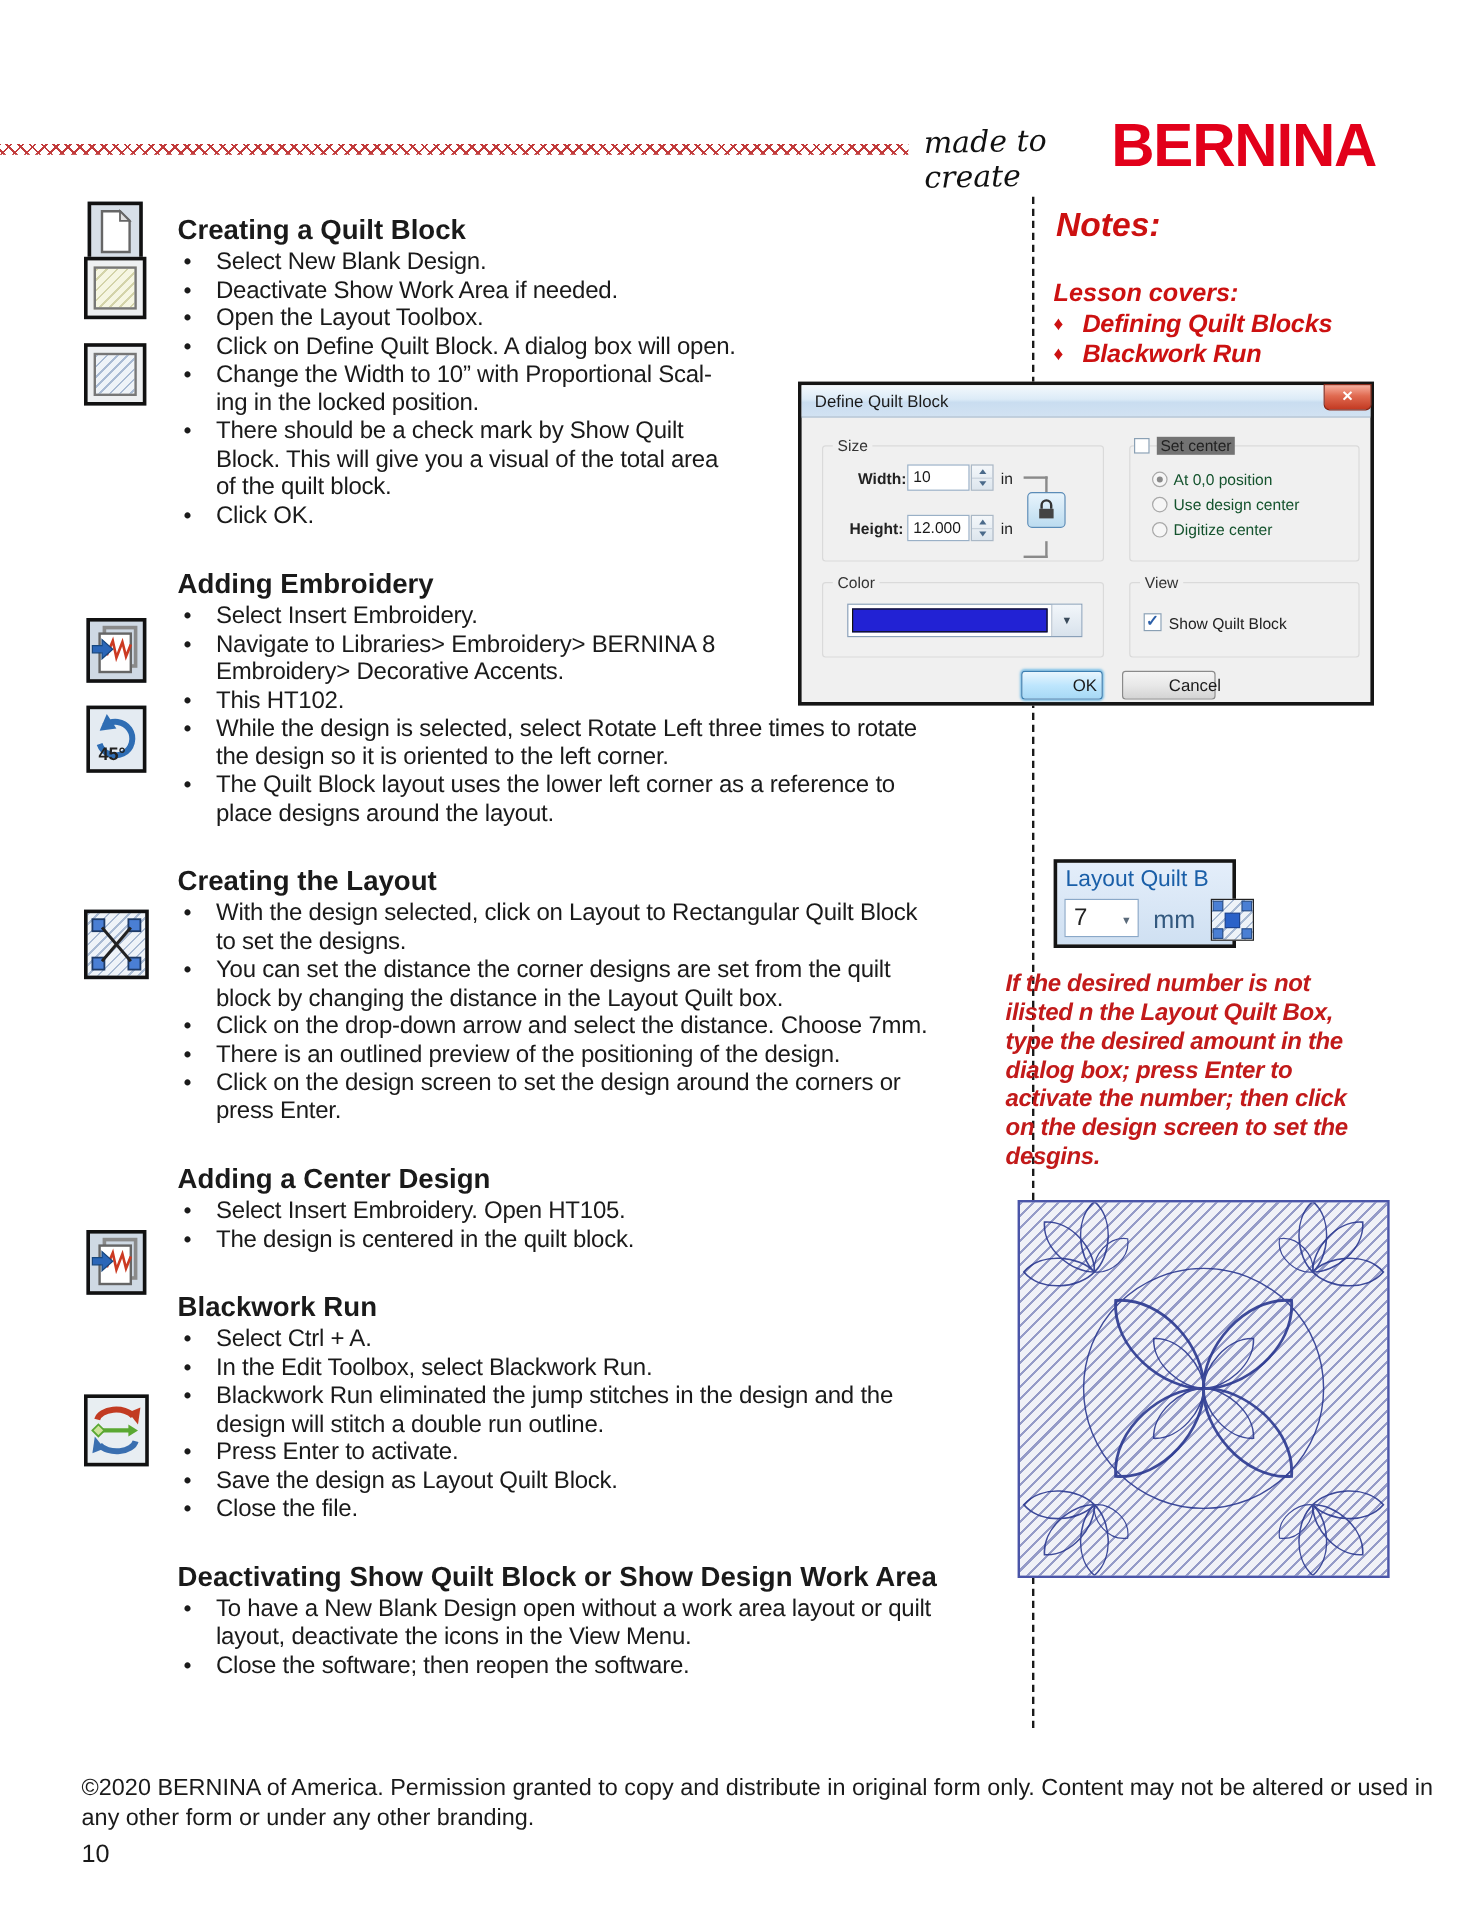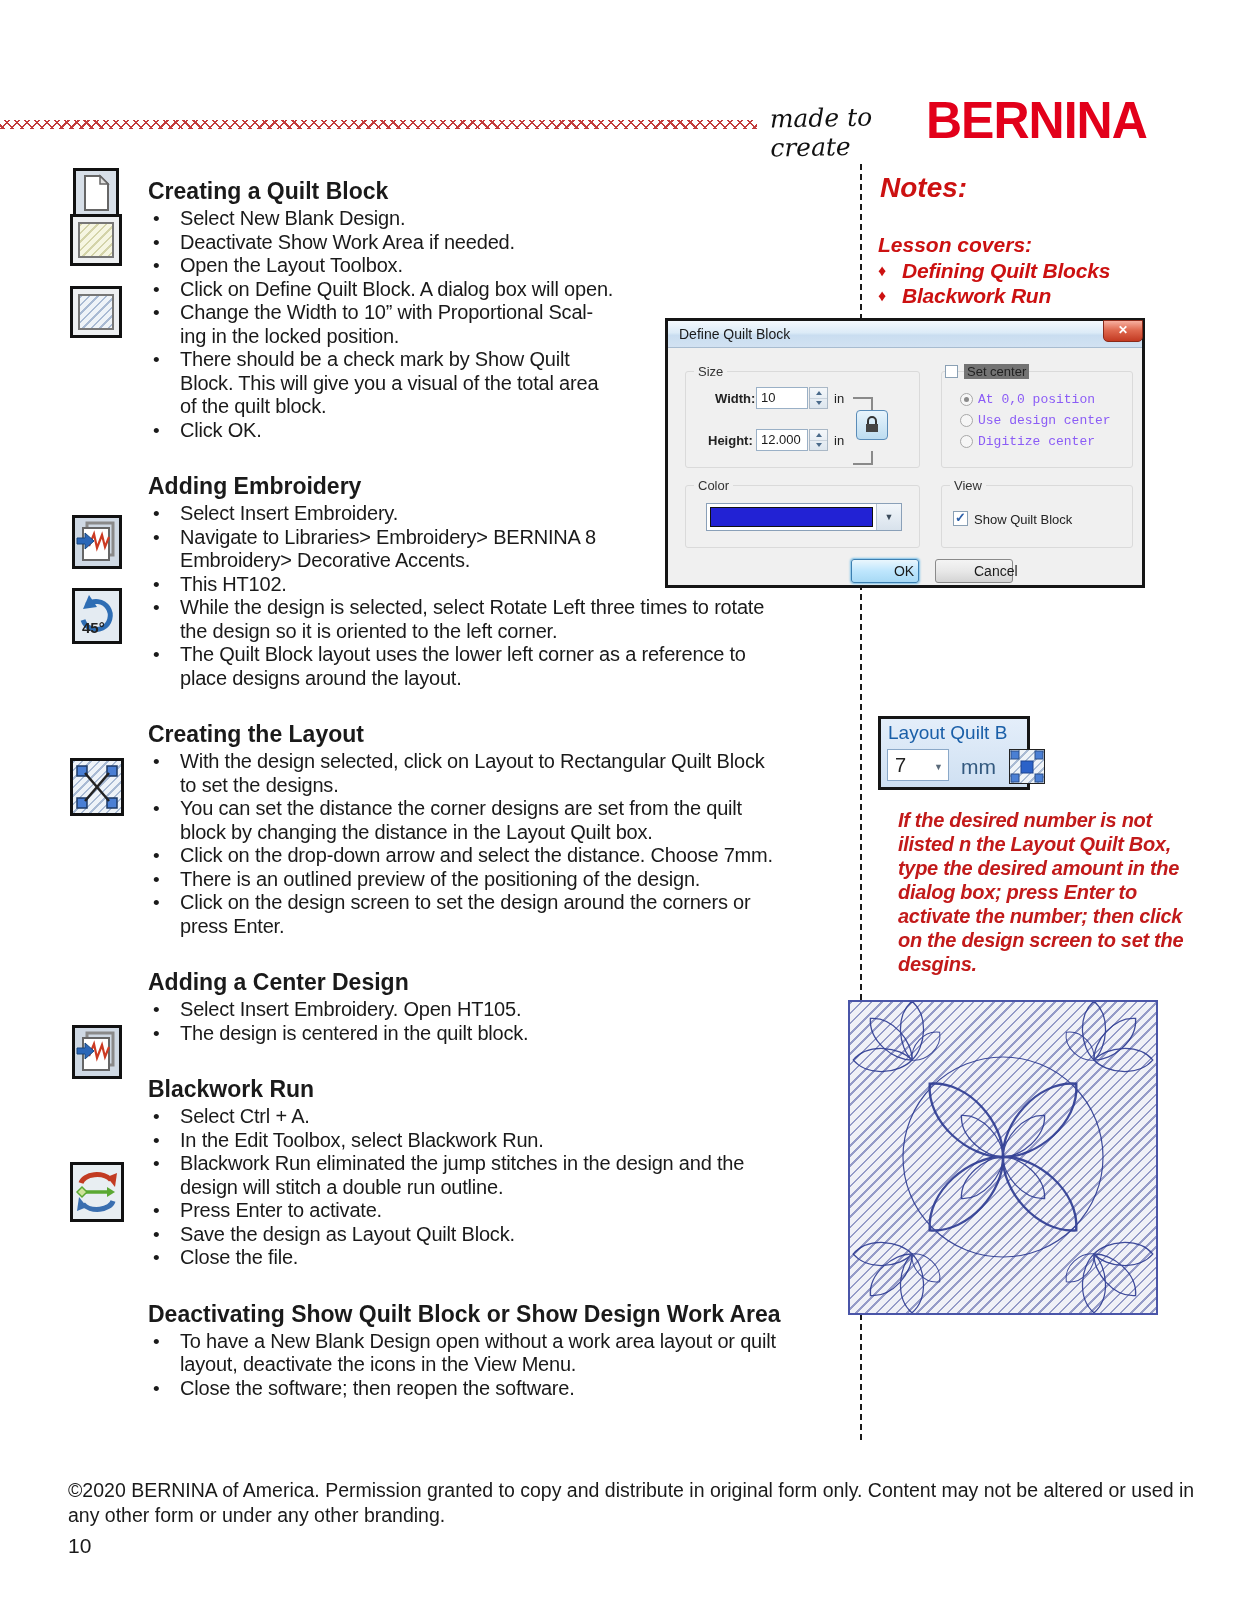--- a/index.html
+++ b/index.html
@@ -34,21 +34,21 @@
 
   
   .divider{position:absolute;left:860px;top:164px;height:1276px;border-left:2px dashed #1a1a1a;}
 
   
   .notes-title{position:absolute;left:880px;top:172px;font-size:28px;font-weight:bold;font-style:italic;color:#cc1111;}
   .lesson-label{position:absolute;left:878px;top:233px;font-size:21px;font-weight:bold;font-style:italic;color:#cc1111;}
   .notes-list{position:absolute;left:878px;top:258px;}
   .notes-list .b-dot{width:24px;flex:0 0 24px;padding-left:0;color:#cc1111;font-size:16px;line-height:25px;}
   .notes-list .b-text{font-size:21px;line-height:25px;font-weight:bold;font-style:italic;color:#cc1111;}
-  .tip{position:absolute;left:898px;top:808px;width:300px;font-size:20px;line-height:24px;
+  .tip{position:absolute;left:838px;top:808px;width:300px;font-size:20px;line-height:24px;
        font-weight:bold;font-style:italic;color:#c21a1a;white-space:pre-line;letter-spacing:-0.3px;}
 
   
   .dialog{position:absolute;left:665px;top:318px;width:480px;height:270px;background:#f0f0f0;
           border:3px solid #151515;box-sizing:border-box;font-size:13px;z-index:5;}
   .dlg-titlebar{position:absolute;left:0;top:0;right:0;height:26px;
       background:linear-gradient(#f4f9fd,#dcebf7 45%,#c9ddf0 55%,#d2e2f2);
       border-bottom:1px solid #a8bcd0;}
   .dlg-title{position:absolute;left:11px;top:5px;font-size:14px;color:#1a1a1a;}
   .dlg-close{position:absolute;right:-1px;top:-1px;width:38px;height:20px;
@@ -68,21 +68,21 @@
   .tri-dn{width:0;height:0;border-left:3.5px solid transparent;border-right:3.5px solid transparent;border-top:4.5px solid #4a6a8a;}
   .bracket-t{position:absolute;border-top:2px solid #8a8a8a;border-right:2px solid #8a8a8a;}
   .bracket-b{position:absolute;border-bottom:2px solid #8a8a8a;border-right:2px solid #8a8a8a;}
   .lock-btn{position:absolute;width:30px;height:28px;border:1px solid #5a8cb8;border-radius:4px;
             background:linear-gradient(#e8f4fc,#bcdcf0);display:flex;align-items:center;justify-content:center;}
   .chk{position:absolute;width:13px;height:13px;background:#fff;border:1px solid #8aa0b4;box-sizing:border-box;}
   .chk.checked{color:#2c5fa8;font-size:13px;font-weight:bold;line-height:11px;text-align:center;}
   .radio{position:absolute;width:13px;height:13px;border:1px solid #a8a8a8;border-radius:50%;
          background:#f6f6f6;box-sizing:border-box;}
   .radio.sel::after{content:"";position:absolute;left:3px;top:3px;width:5px;height:5px;border-radius:50%;background:#8a8a8a;}
-  .gray-lbl{color:#8b5cf6;font-family:Liberation Mono, monospace;}
+  .gray-lbl{color:#14532d;}
   .combo{position:absolute;height:28px;border:1px solid #8aa0b8;background:#fff;display:flex;box-sizing:border-box;}
   .combo .swatch{flex:1;margin:3px;background:#2222d4;border:1px solid #111;}
   .combo .arrow-seg{width:24px;border-left:1px solid #b8c4d0;background:linear-gradient(#f2f6fa,#d8e2ec);
         display:flex;align-items:center;justify-content:center;font-size:9px;color:#3a4a5a;}
   .btn{position:absolute;height:24px;text-align:center;line-height:22px;font-size:14px;box-sizing:border-box;border-radius:3px;padding-left:38px;}
   .btn-ok{border:1px solid #3c7fb1;background:linear-gradient(#eaf6fd,#bee6fd 50%,#a7d9f5);
           box-shadow:0 0 2px 1px #7ac0e8;}
   .btn-cancel{border:1px solid #8a8a8a;background:linear-gradient(#f4f4f4,#e8e8e8 50%,#d4d4d4);}
 
   

